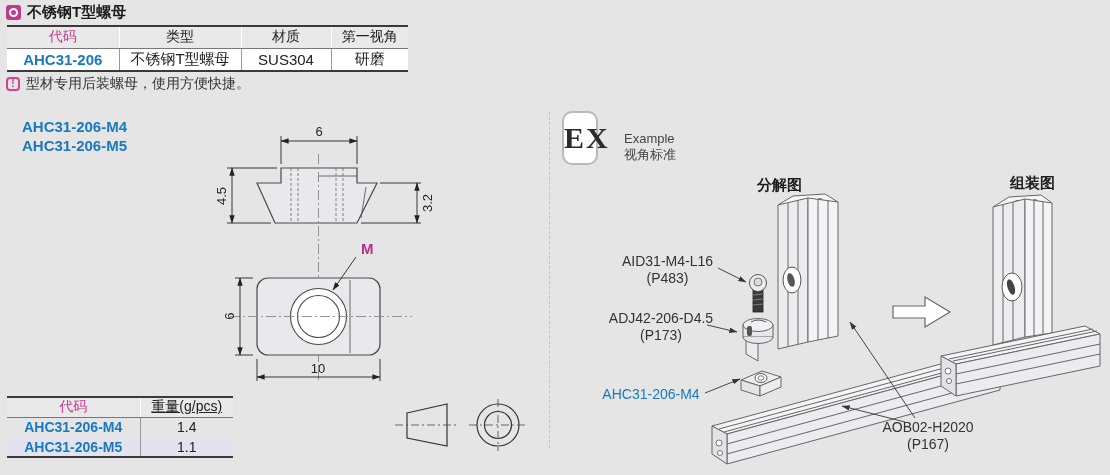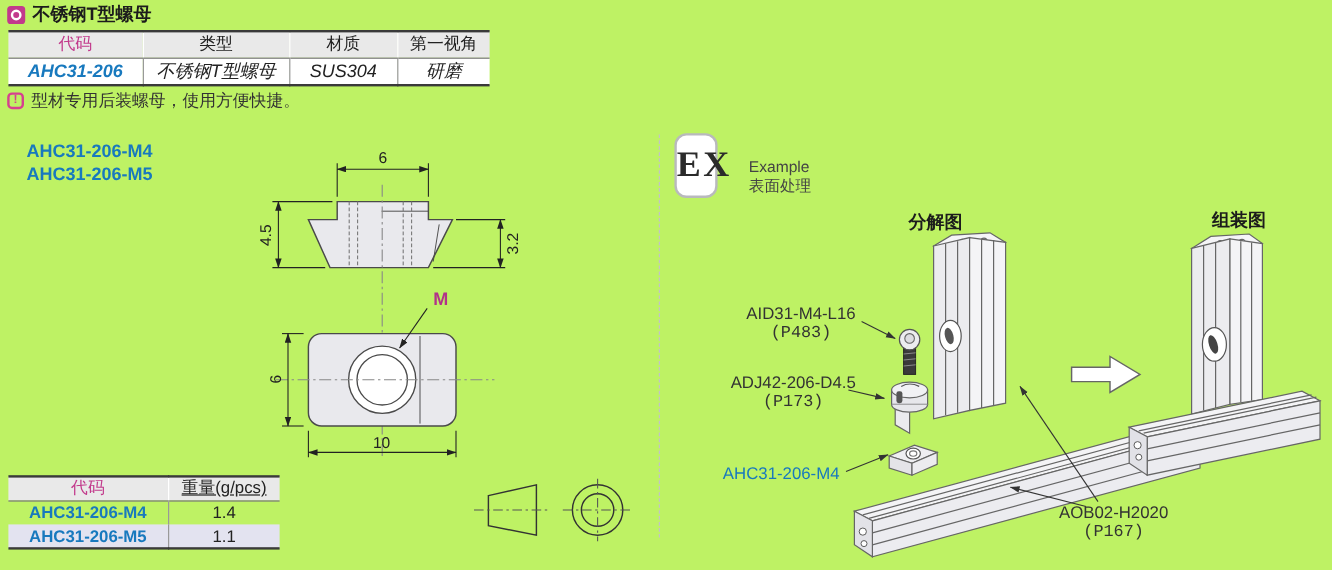--- a/index.html
+++ b/index.html
@@ -1,31 +1,31 @@
 <!DOCTYPE html>
 <html><head>
 <meta charset="utf-8">
 <style>
   * { margin:0; padding:0; box-sizing:border-box; }
   html,body { width:1110px; height:475px; }
   body { font-family:"Liberation Sans","DejaVu Sans",sans-serif; background:#fff; color:#222; }
-  .page { position:relative; width:1110px; height:475px; background:#bef264; overflow:hidden; }
+  .page { position:relative; width:1110px; height:475px; background:#e5e5e5; overflow:hidden; }
   .abs { position:absolute; }
 
   
   .title-icon { position:absolute; left:6px; top:5px; width:15px; height:15px; background:#C23A8C; border-radius:3px; }
   .title-icon .ring { position:absolute; left:3px; top:3px; width:9px; height:9px; border:2px solid #fff; border-radius:50%; }
   .page-title { position:absolute; left:27px; top:3px; font-size:15px; font-weight:bold; color:#1c1c1c; }
 
   
   table { border-collapse:collapse; table-layout:fixed; }
   .spec-table { position:absolute; left:7px; top:25px; width:401px; border-top:2px solid #3a3a3a; border-bottom:2px solid #3a3a3a; }
   .spec-table th { background:#e9e9e9; font-size:14px; font-weight:normal; height:22px; text-align:center; border-right:1px solid #fff; border-bottom:1px solid #777; }
   .spec-table th:last-child { border-right:none; }
-  .spec-table td { font-size:15px; height:23px; text-align:center; border-right:1px solid #999; background:#fff;font-style:italic; }
+  .spec-table td { font-size:15px; height:23px; text-align:center; border-right:1px solid #999; background:#fff; }
   .spec-table td:last-child { border-right:none; }
   .pink { color:#C23A8C; }
   .blue { color:#1879BE; font-weight:bold; }
 
   .note-icon { position:absolute; left:6px; top:77px; width:14px; height:14px; border:2px solid #D6418F; border-radius:4px; color:#D6418F; font-size:10px; font-weight:bold; text-align:center; line-height:10px; }
   .note-text { position:absolute; left:26px; top:75px; font-size:14px; color:#333; }
 
   .partnos { position:absolute; left:22px; top:117px; font-size:15px; font-weight:bold; color:#1879BE; line-height:19px; }
 
   .weight-table { position:absolute; left:7px; top:396px; width:226px; border-top:2px solid #3a3a3a; border-bottom:2px solid #3a3a3a; }
@@ -41,21 +41,21 @@
 
   .ex-badge { position:absolute; left:562px; top:111px; width:36px; height:54px; border:2px solid #b9b9bd; border-radius:10px; background:#fff; text-align:center; line-height:50px; font-family:"Liberation Serif","DejaVu Serif",serif; font-size:30px; font-weight:bold; letter-spacing:2px; color:#2b2b2b; }
   .ex-cap-en { position:absolute; left:624px; top:131px; font-size:13px; color:#444; }
   .ex-cap-zh { position:absolute; left:624px; top:146px; font-size:13px; color:#444; }
 
   .view-label { position:absolute; font-size:15px; font-weight:bold; color:#1c1c1c; }
   .lbl-exploded { left:757px; top:176px; }
   .lbl-assembled { left:1010px; top:174px; }
 
   .callout { position:absolute; text-align:center; font-size:14px; color:#333; line-height:17px; }
-  .callout .pg { font-size:14px;font-family:Liberation Mono, monospace; }
+  .callout .pg { font-size:14px; }
   .co-screw { left:605px; top:253px; width:125px; }
   .co-anchor { left:596px; top:310px; width:130px; }
   .co-tnut { left:596px; top:386px; width:110px; color:#1879BE; }
   .co-profile { left:868px; top:419px; width:120px; }
 
   svg text { font-family:"Liberation Sans","DejaVu Sans",sans-serif; }
 </style>
 </head>
 <body>
 
@@ -194,21 +194,21 @@
     <circle cx="113" cy="27" r="21" fill="none" stroke="#333" stroke-width="1.2"></circle>
     <circle cx="113" cy="27" r="13.5" fill="none" stroke="#333" stroke-width="1.2"></circle>
     <line x1="84" y1="27" x2="142" y2="27" stroke="#555" stroke-width="0.9" stroke-dasharray="8,3,2,3"></line>
     <line x1="113" y1="1" x2="113" y2="53" stroke="#555" stroke-width="0.9" stroke-dasharray="8,3,2,3"></line>
   </svg>
 
   <div class="divider"></div>
 
   <div class="ex-badge">EX</div>
   <div class="ex-cap-en">Example</div>
-  <div class="ex-cap-zh">表面处理</div>
+  <div class="ex-cap-zh">视角标准</div>
 
   <div class="view-label lbl-exploded">分解图</div>
   <div class="view-label lbl-assembled">组装图</div>
 
   <svg class="abs" style="left:555px; top:185px;" width="555" height="290" viewBox="0 0 555 290">
     <defs>
       <marker id="ar2" markerWidth="10" markerHeight="8" refX="8.5" refY="3" orient="auto-start-reverse">
         <path d="M0,0 L9,3 L0,6 Z" fill="#333"></path>
       </marker>
     </defs>

